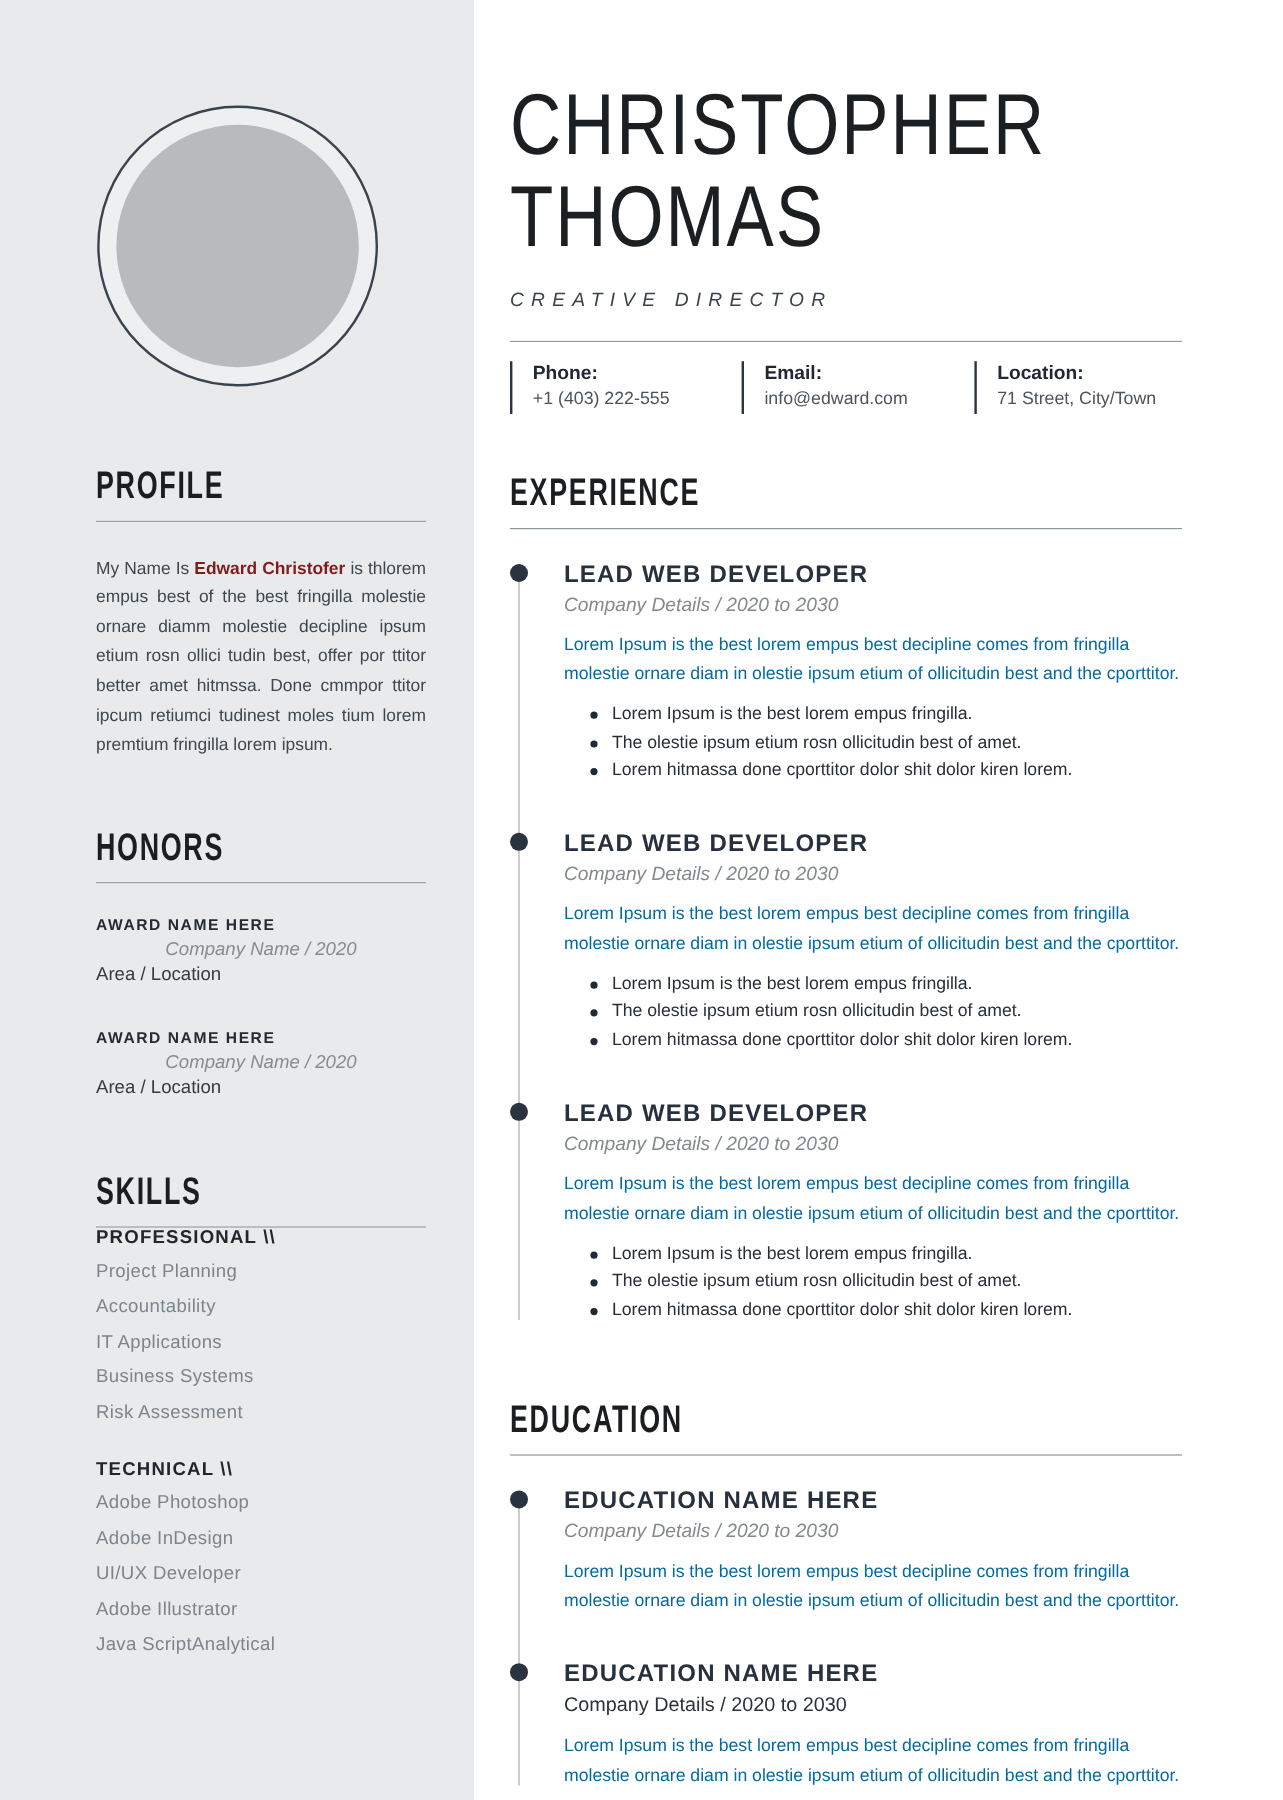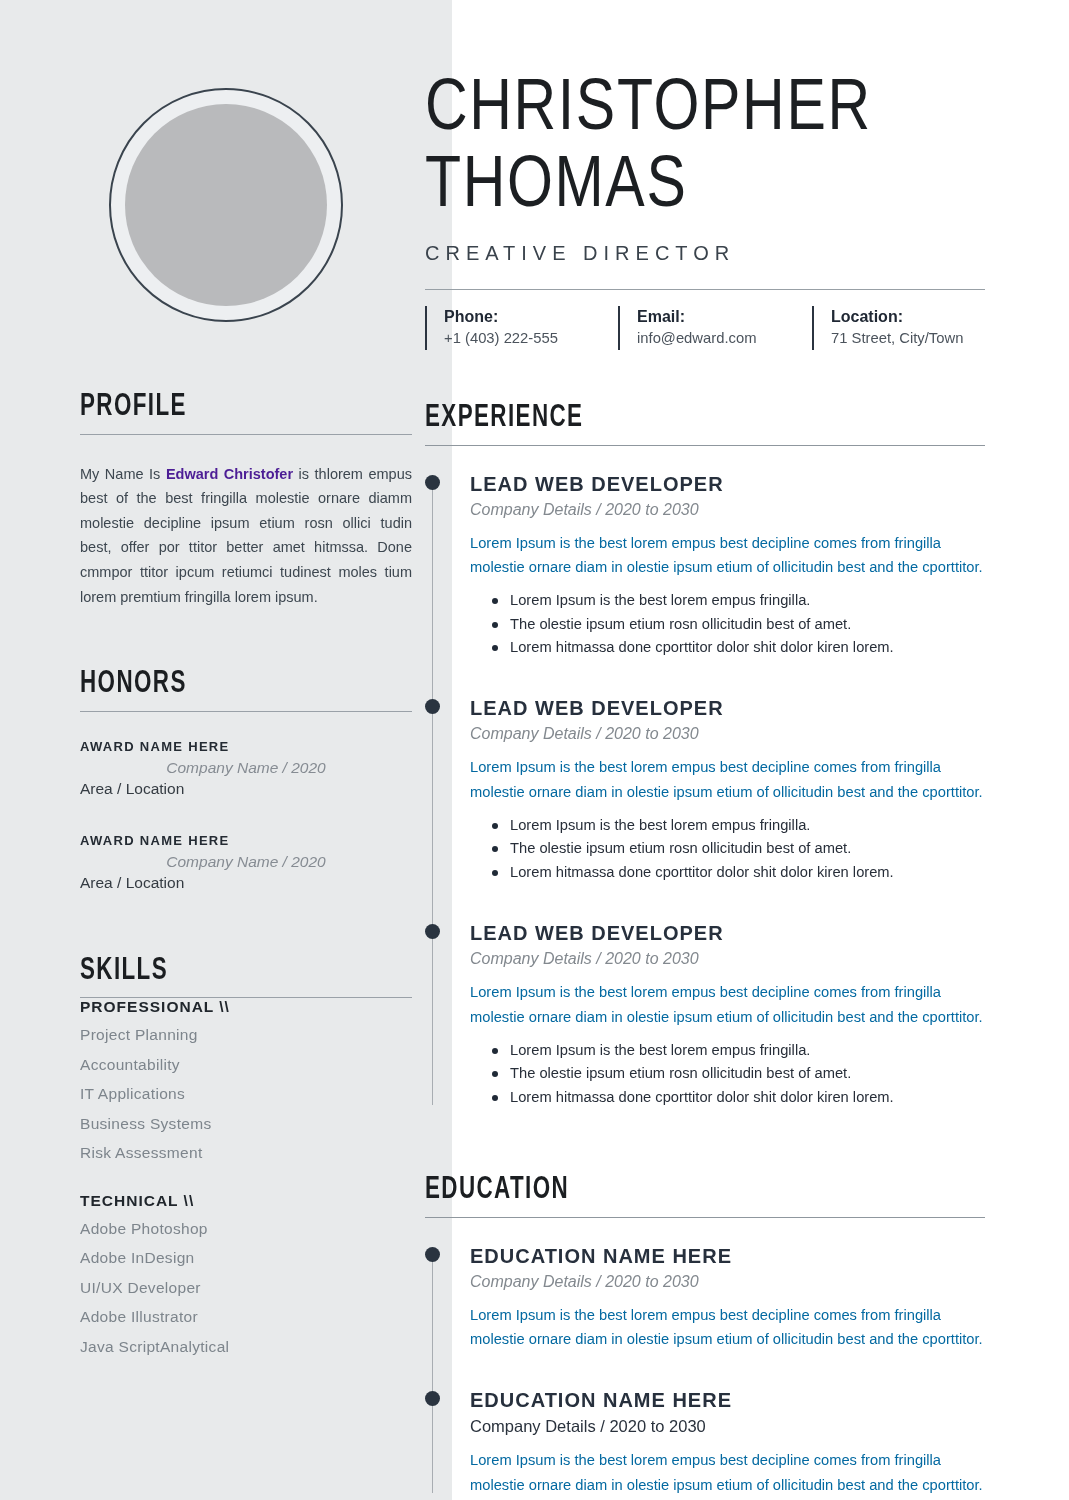--- a/index.html
+++ b/index.html
@@ -7,21 +7,21 @@
   body {
     width: 1069px; height: 1500px;
     font-family: "Liberation Sans", sans-serif;
     color: #272e39;
     overflow: hidden;
   }
   .page { position: relative; width: 1069px; height: 1500px; background: #ffffff; }
 
   
   .sidebar {
-    position: absolute; left: 0; top: 0; width: 452px; height: 1500px;
+    position: absolute; left: 0; top: 0; width: 395px; height: 1500px;
     background: #e8eaeb;
   }
   .photo-ring {
     width: 234px; height: 234px; border-radius: 50%;
     border: 2px solid #3a444e; background: #edeff1;
     margin: 88px auto 0 auto;
     display: flex; align-items: center; justify-content: center;
   }
   .photo-inner { width: 202px; height: 202px; border-radius: 50%; background: #b9babc; }
 
@@ -31,21 +31,21 @@
     letter-spacing: 2px; line-height: 1.05; white-space: nowrap;
     transform: scaleX(0.70); transform-origin: left center;
   }
   .rule { border-top: 1px solid #9aa1a8; margin-top: 12px; }
 
   .profile-section { margin-top: 66px; }
   .profile-text {
     margin-top: 27px; font-size: 14.5px; line-height: 24.6px;
     color: #3d4750; text-align: justify;
   }
-  .profile-text b { color: #4c1d95; }
+  .profile-text b { color: #7f1d1d; }
 
   .honors-section { margin-top: 56px; }
   .award { margin-top: 27px; }
   .award + .award { margin-top: 35px; }
   .award-name { font-size: 13px; font-weight: bold; letter-spacing: 1.3px; color: #242b33; }
   .award-company { margin-top: 5px; font-style: italic; font-size: 15.5px; color: #868c93; text-align: center; }
   .award-area { margin-top: 3px; font-size: 15.5px; color: #343b42; }
 
   .skills-section { margin-top: 60px; }
   .skill-group-label { font-size: 15.5px; font-weight: bold; letter-spacing: 1px; color: #20262c; }
@@ -56,21 +56,21 @@
 
   
   .main { position: absolute; left: 392px; top: 0; width: 677px; height: 1318px; padding: 0 84px 0 33px; }
 
   .name { margin-top: 66px; color: #1c1f22; font-weight: 400; }
   .name-line {
     display: block; font-size: 72px; letter-spacing: 2px; line-height: 77px;
     white-space: nowrap; transform: scaleX(0.82); transform-origin: left center;
   }
   .role {
-    margin-top: 22px; font-size: 20px; letter-spacing: 6px; color: #3a434c; white-space: nowrap;
+    margin-top: 22px; font-size: 16px; letter-spacing: 6px; color: #3a434c; white-space: nowrap; font-style: italic;
   }
   .header-divider { border-top: 1.5px solid #98a0a6; margin-top: 24px; }
 
   .contact-row { display: flex; margin-top: 16px; }
   .contact-item { border-left: 2.5px solid #2b3440; padding: 2px 0 4px 17px; }
   .contact-item:nth-child(1) { width: 193px; }
   .contact-item:nth-child(2) { width: 194px; }
   .contact-label { font-size: 16px; font-weight: bold; color: #202834; }
   .contact-value { margin-top: 4px; font-size: 14.8px; color: #4b535c; }
 

